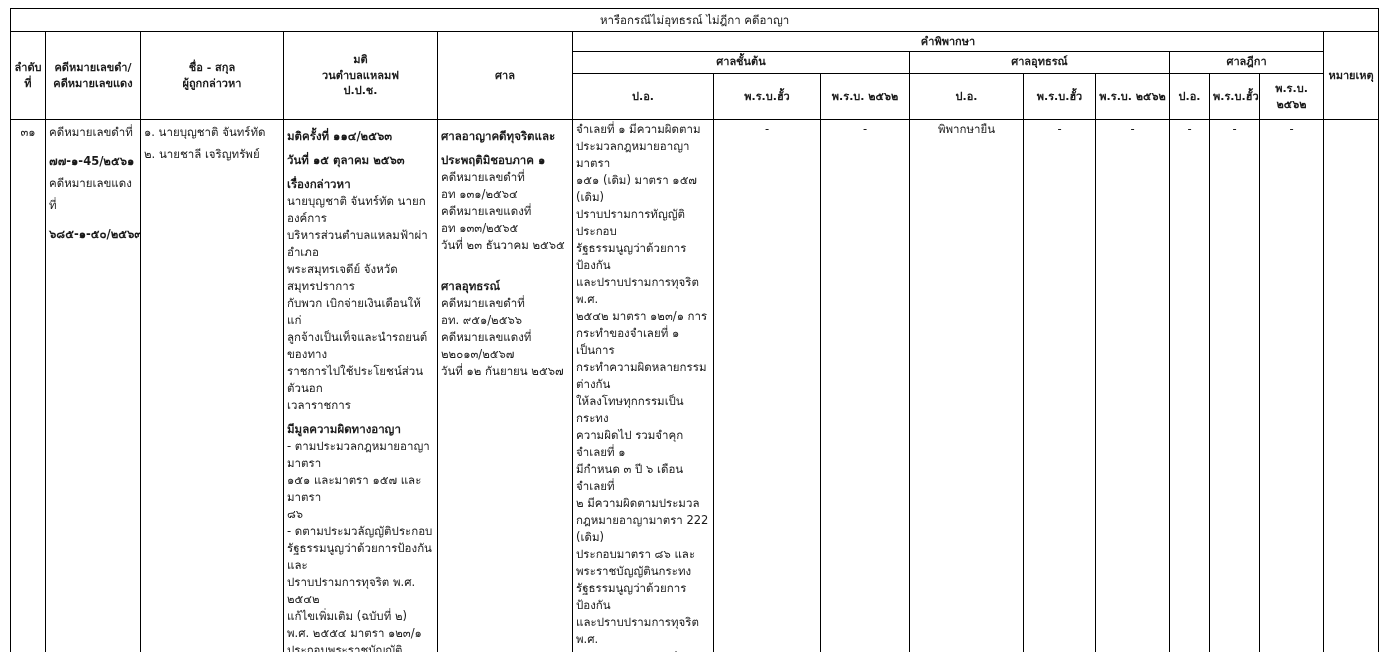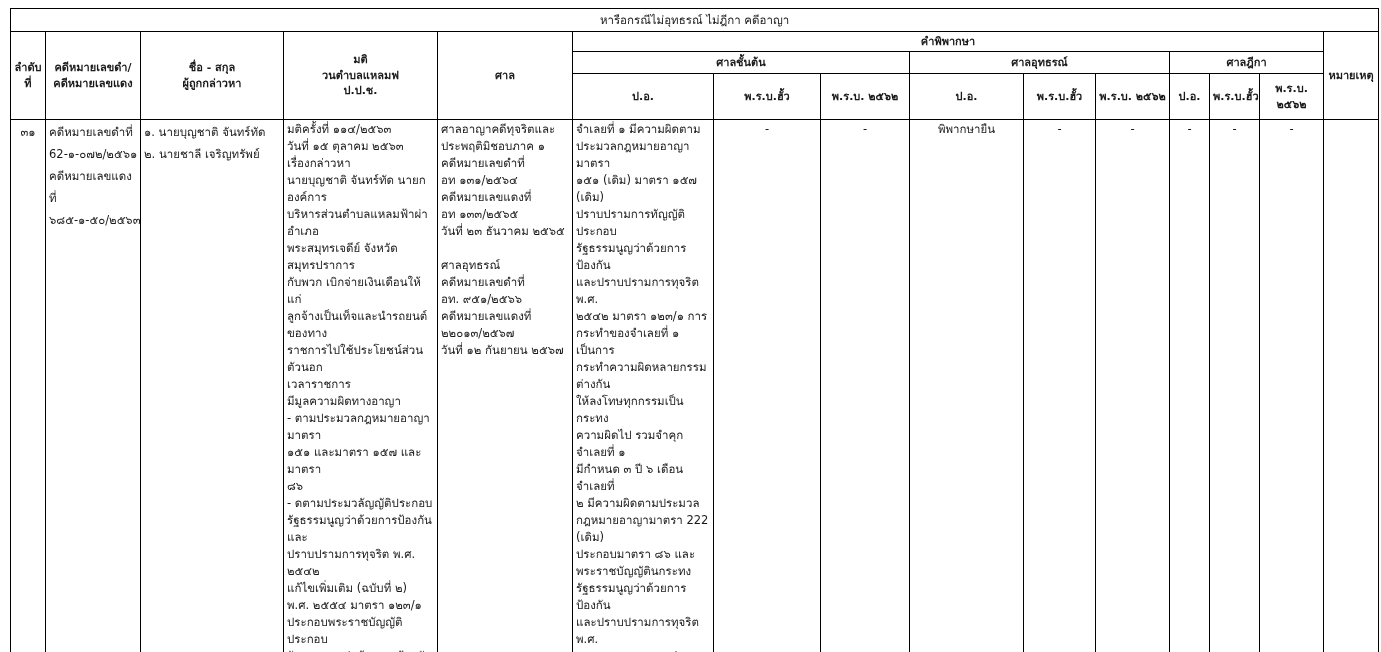--- a/index.html
+++ b/index.html
@@ -41,33 +41,33 @@
   }
   .hdr {
     font-size: 11px;
     font-weight: bold;
     text-align: center;
     vertical-align: middle;
     white-space: pre-line;
     line-height: 1.45;
   }
   .row-judgment { height: 20px; }
-  .row-courts   { height: 22px; }
+  .row-courts   { height: 22px; font-family: Liberation Mono, monospace; }
   .row-subs     { height: 46px; margin-top: 24px; }
   .cell {
     font-size: 11.5px;
     vertical-align: top;
     text-align: left;
     line-height: 17px;
   }
   .cell.lh22 { line-height: 22px; }
   .cell.ctr  { text-align: center; }
   .lines div { min-height: 17px; }
   .lh22 .lines div { min-height: 22px; }
-  .b { font-weight: normal; }
+  .b { font-weight: bold; margin-top: 7px; }
 </style>
 </head>
 <body>
 
 <div class="page">
   <table class="doc-table">
     <colgroup>
       <col style="width:35px">
       <col style="width:95px">
       <col style="width:143px">
@@ -121,21 +121,21 @@
       <th class="hdr">ป.อ.</th>
       <th class="hdr">พ.ร.บ.ฮั้ว</th>
       <th class="hdr">พ.ร.บ. ๒๕๖๒</th>
     </tr>
 
     <tr>
       <td class="cell ctr lh22">๓๑</td>
       <td class="cell lh22">
         <div class="lines">
               <div>คดีหมายเลขดำที่</div>
-              <div class="b">62-๑-๐๗๒/๒๕๖๑</div>
+              <div class="b">๗๗-๑-45/๒๕๖๑</div>
               <div>คดีหมายเลขแดงที่</div>
               <div class="b">๖๘๕-๑-๕๐/๒๕๖๓</div>
             </div>
       </td>
       <td class="cell lh22">
         <div class="lines">
               <div>๑. นายบุญชาติ  จันทร์ทัด</div>
               <div>๒. นายชาลี เจริญทรัพย์</div>
             </div>
       </td>

